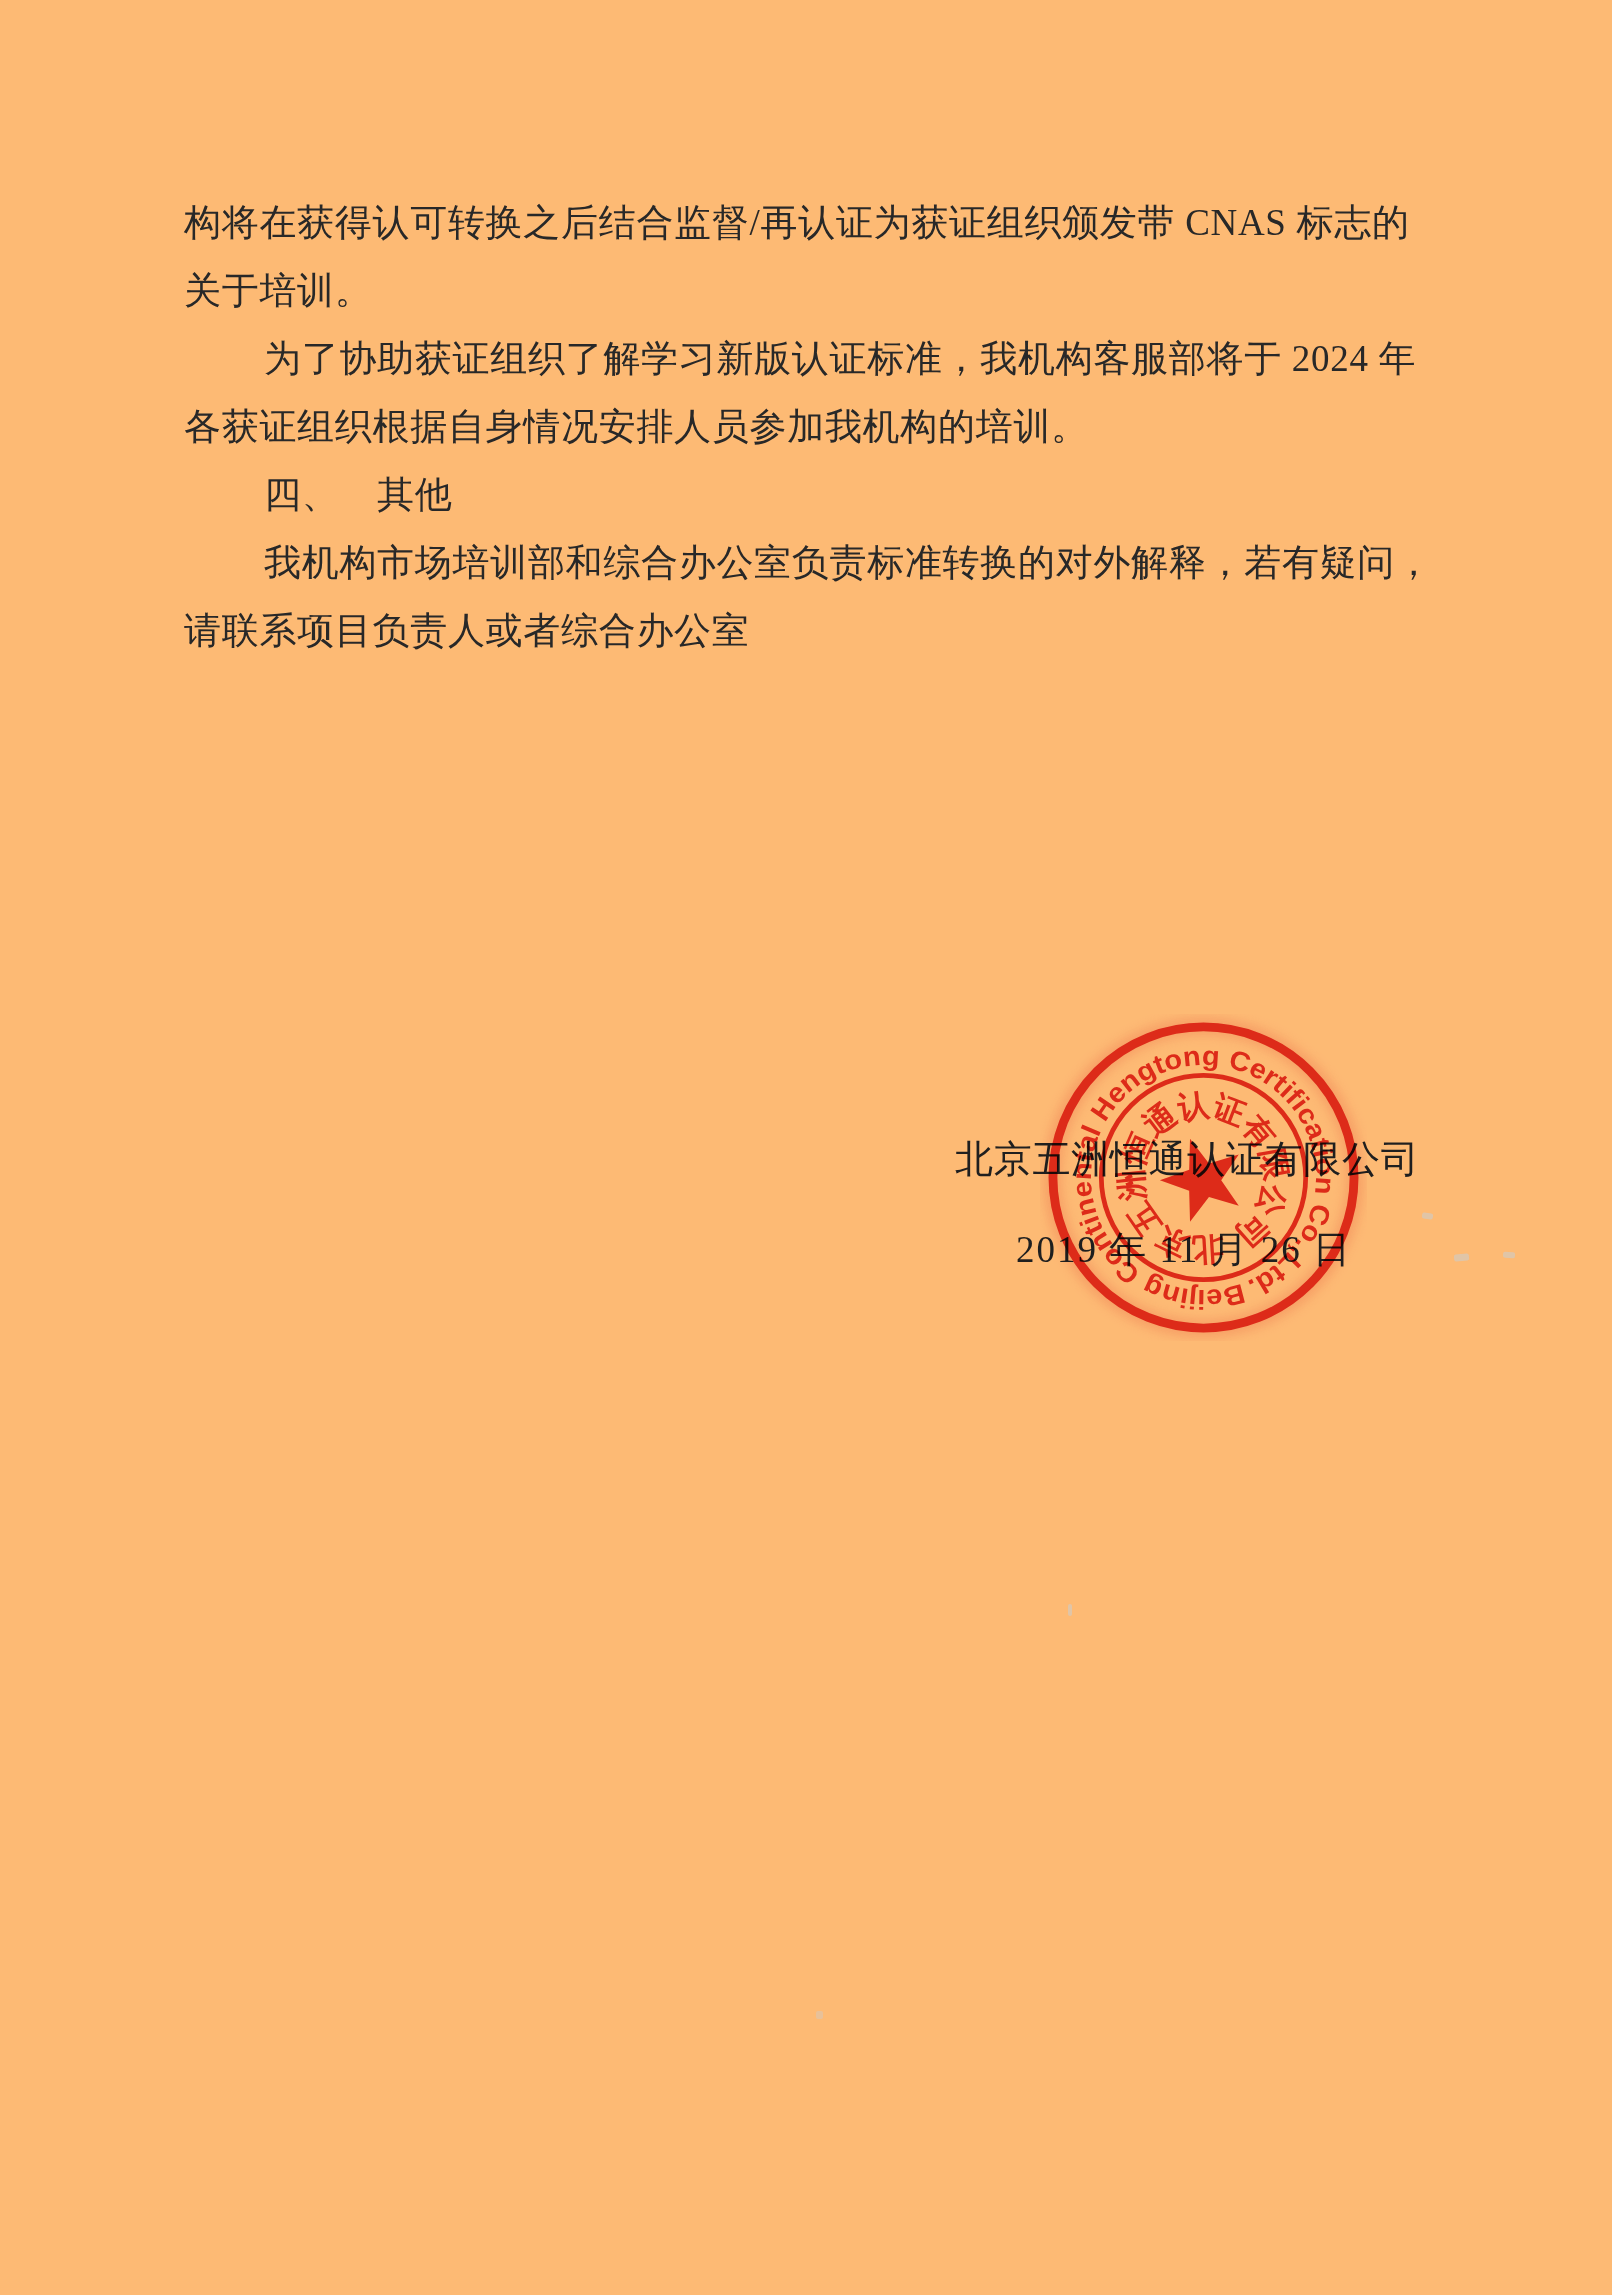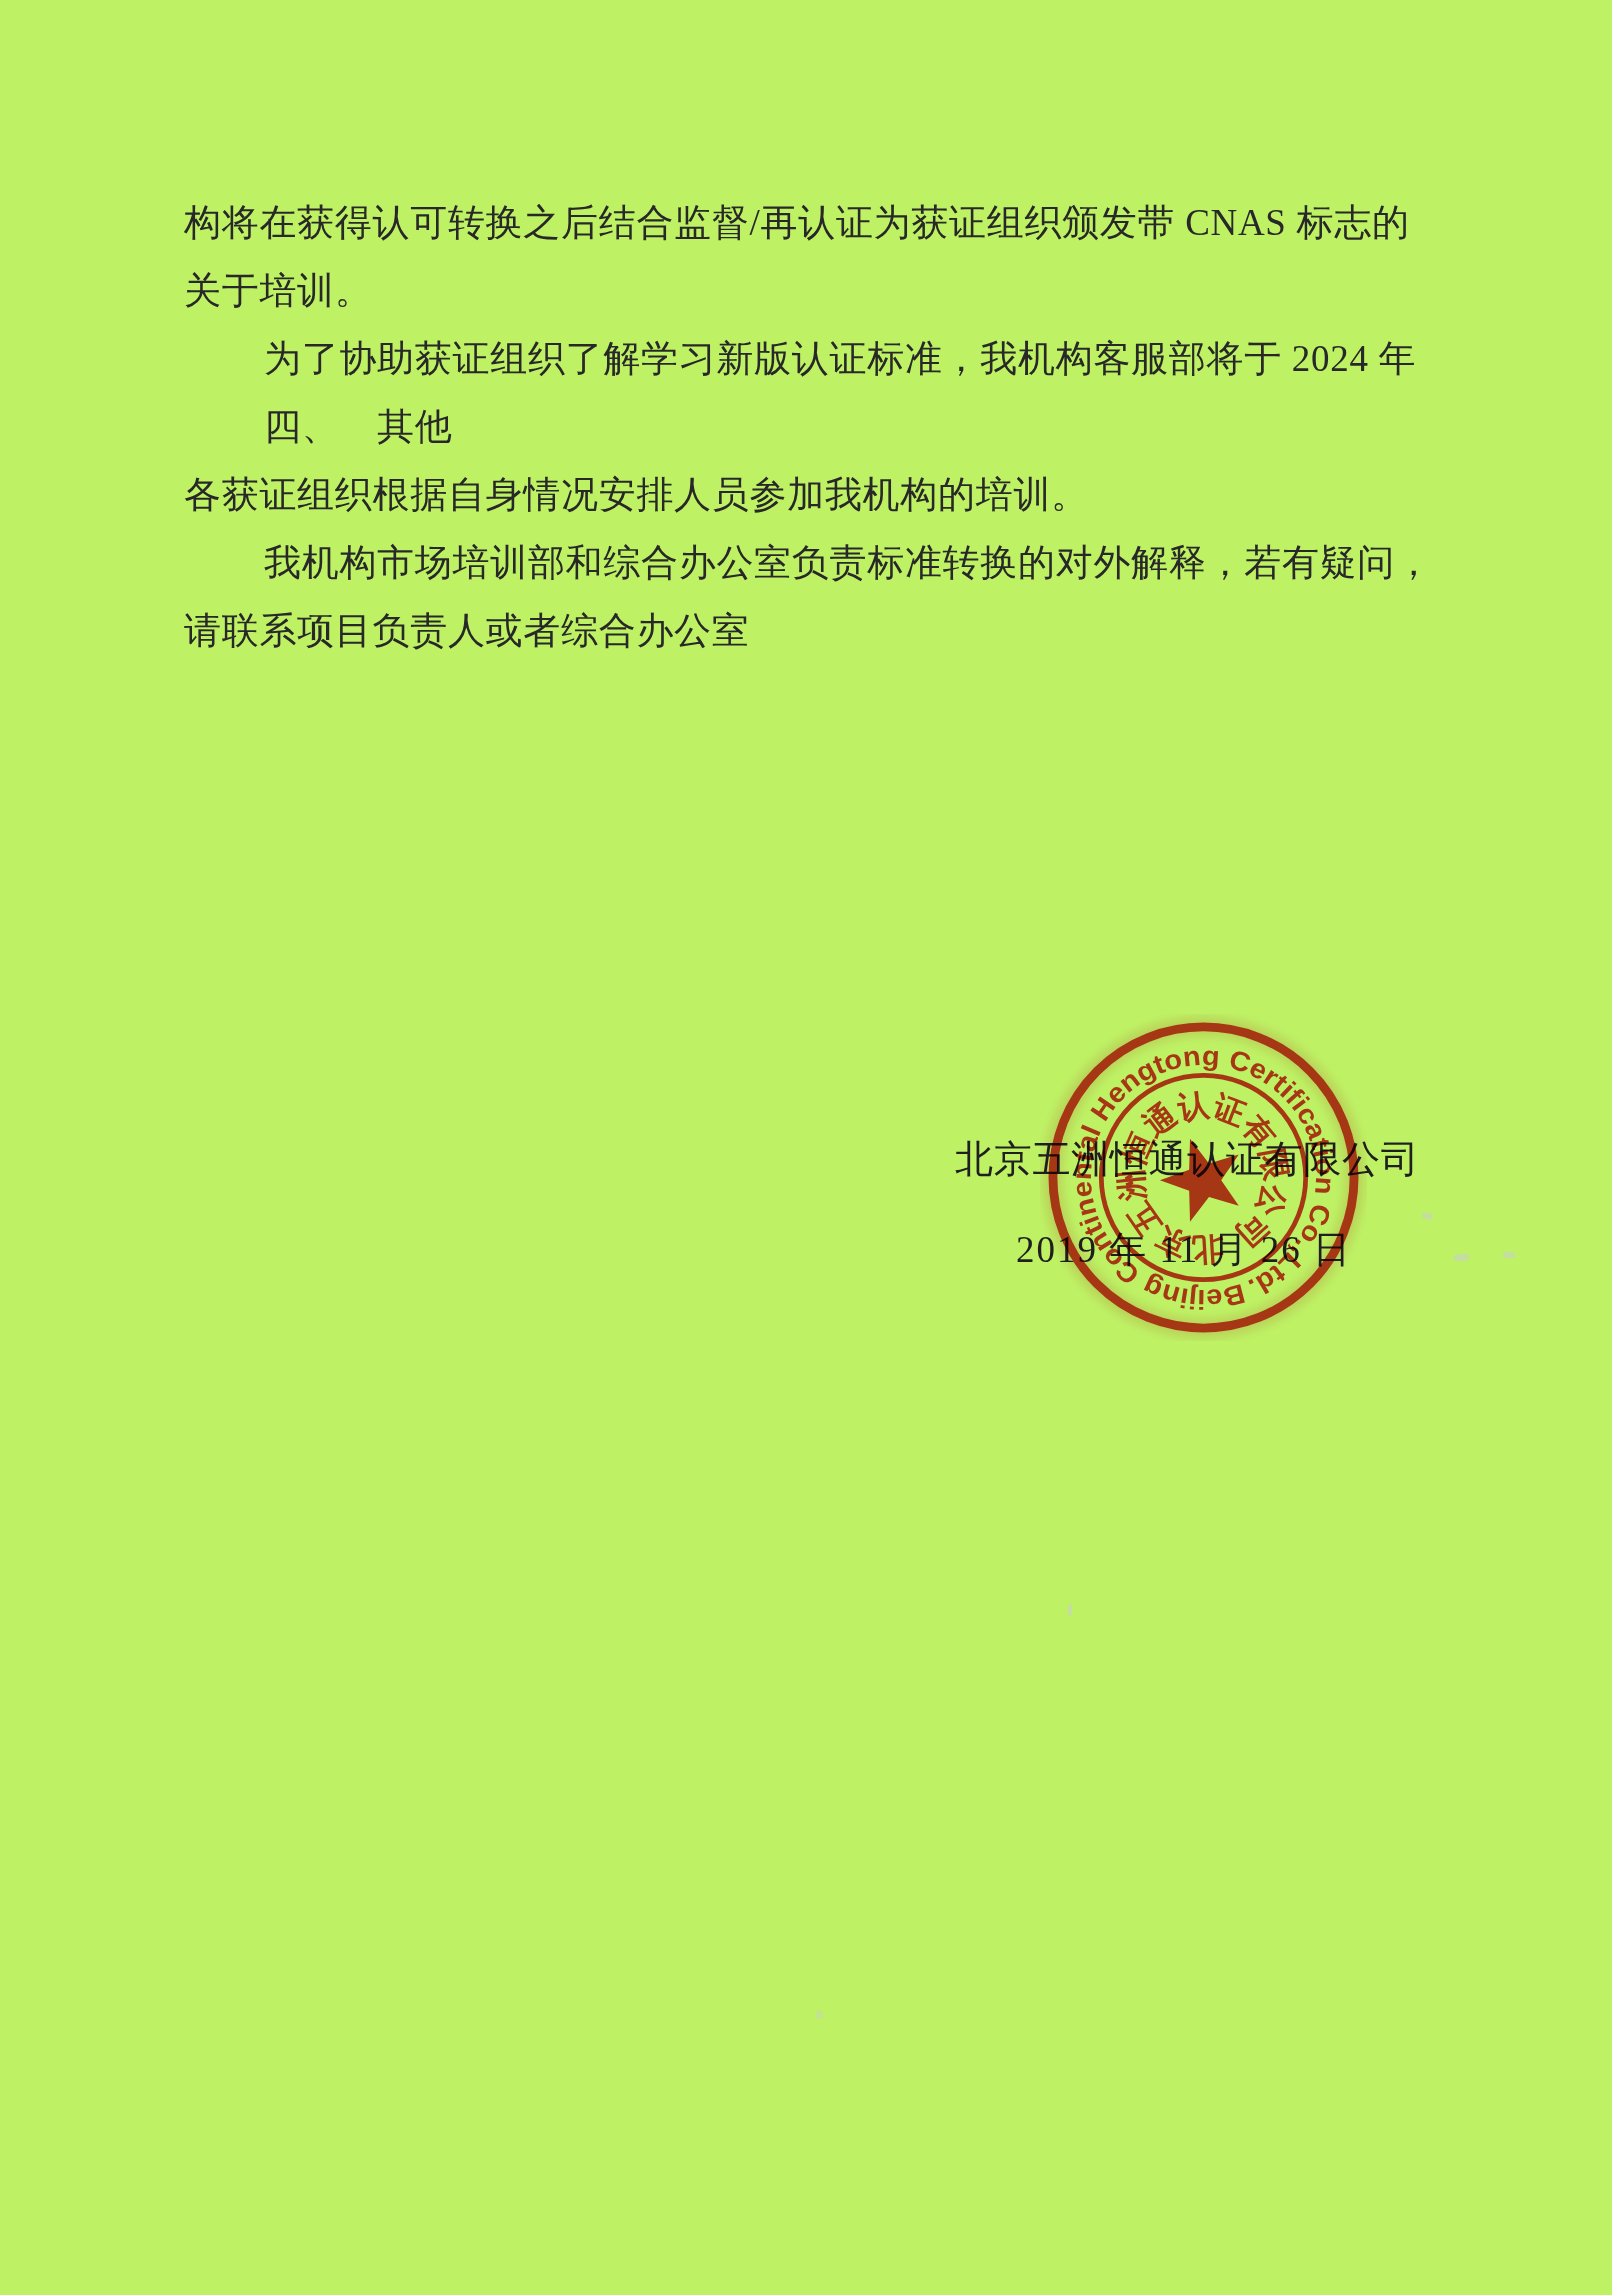--- a/index.html
+++ b/index.html
@@ -1,20 +1,20 @@
 <!DOCTYPE html>
 <html style="font-size:11px"><head>
 <meta charset="utf-8">
 <style>
   html, body { margin: 0; padding: 0; background: #ffffff; }
   .page {
     position: relative;
     width: 1613px;
     height: 2295px;
-    background: #bef264;
+    background: #fdba74;
     overflow: hidden;
     font-family: "Liberation Serif", "DejaVu Serif", serif;
     color: #262626;
   }
   
   .doc-body {
     position: absolute;
     left: 184px;
     top: 189px;
     width: 1248px;
@@ -88,22 +88,22 @@
 </style>
 </head>
 <body>
 
 <div class="page">
 
   <div class="doc-body">
       <div class="line">构将在获得认可转换之后结合监督/再认证为获证组织颁发带 CNAS 标志的</div>
       <div class="line">关于培训。</div>
       <div class="line indent">为了协助获证组织了解学习新版认证标准，我机构客服部将于 2024 年</div>
+      <div class="line">各获证组织根据自身情况安排人员参加我机构的培训。</div>
       <div class="line indent">四、　其他</div>
-      <div class="line">各获证组织根据自身情况安排人员参加我机构的培训。</div>
       <div class="line indent">我机构市场培训部和综合办公室负责标准转换的对外解释，若有疑问，</div>
       <div class="line">请联系项目负责人或者综合办公室</div>
     </div>
 
   <div class="sig-company">北京五洲恒通认证有限公司</div>
 
   <div class="sig-date">2019 年 11 月 26 日</div>
 
   <svg class="stamp" viewBox="0 0 480 480" xmlns="http://www.w3.org/2000/svg">
     <defs>

